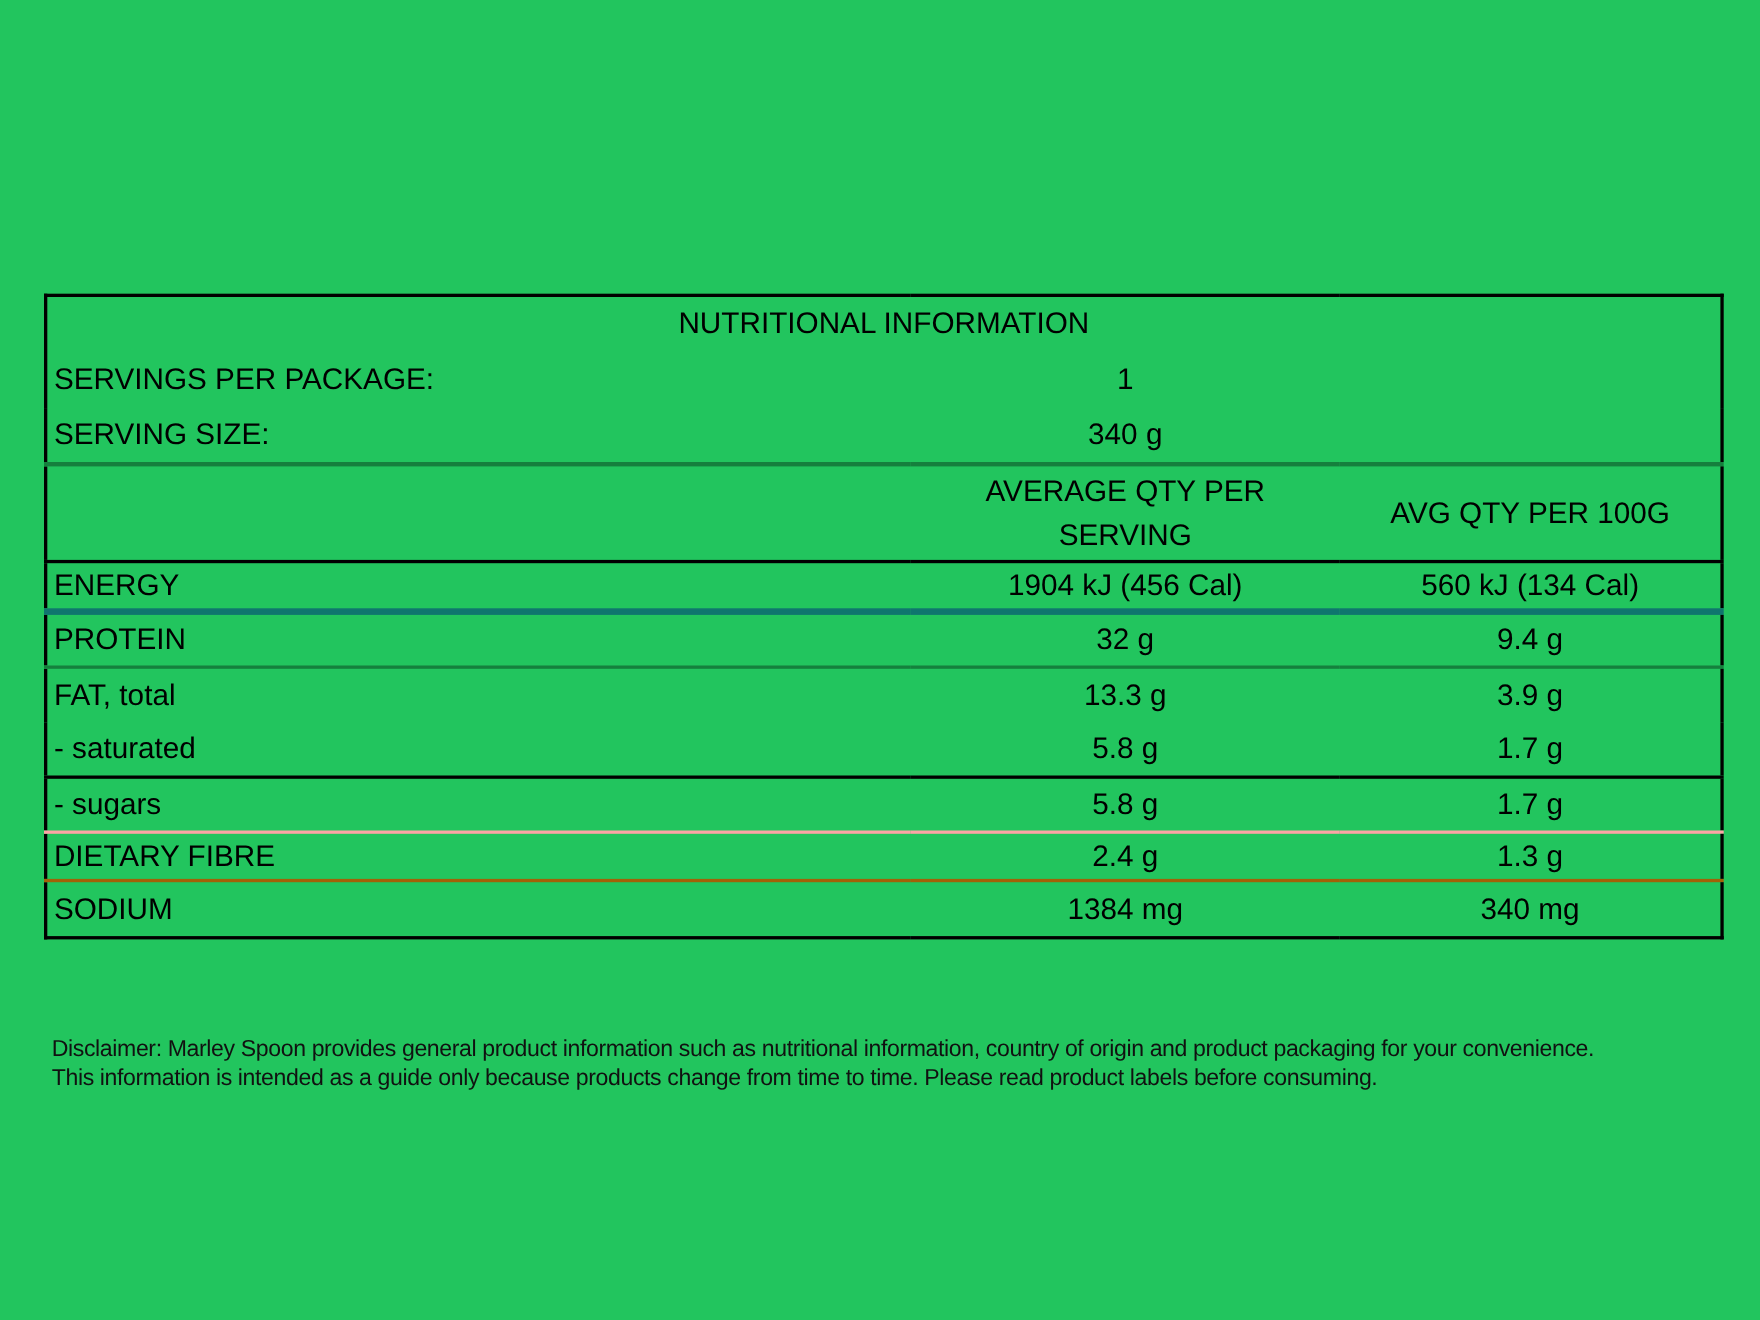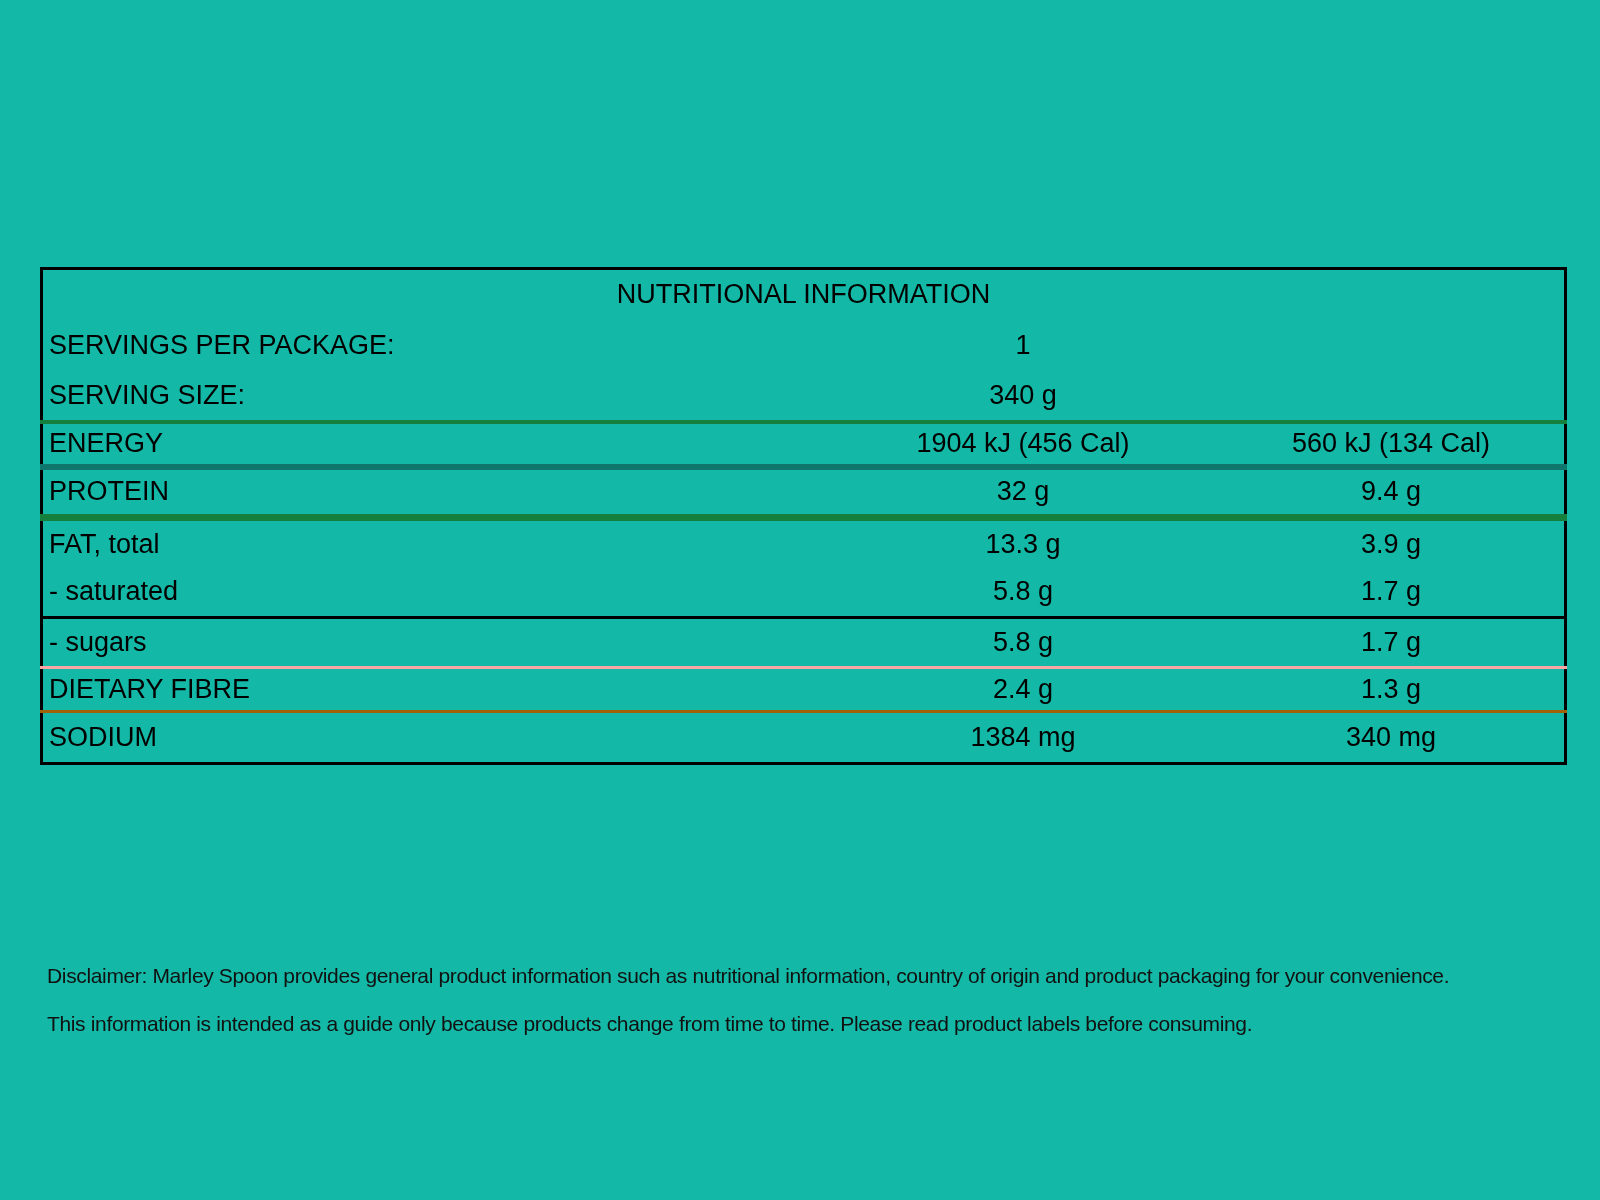--- a/index.html
+++ b/index.html
@@ -4,21 +4,21 @@
 <style>
   * { margin: 0; padding: 0; box-sizing: border-box; }
   html, body { background: #ffffff; }
   body {
     width: 1600px; height: 1200px;
     position: relative;
     font-family: "Liberation Sans", sans-serif;
     color: #000;
     overflow: hidden;
   }
-  .canvas { position: absolute; inset: 0; background: #14b8a6; }
+  .canvas { position: absolute; inset: 0; background: #22c55e; }
 
   table.nutri {
     position: absolute;
     left: 40px; top: 267px;
     width: 1527px;
     border-collapse: collapse;
     table-layout: fixed;
     border: 3px solid #000;
     font-size: 27px;
     color: #000;
@@ -30,21 +30,21 @@
     white-space: nowrap;
   }
   .c { text-align: center; }
   .l { text-align: left; }
 
   tr.r-title td    { height: 51px; text-align: center; }
   tr.r-info td     { height: 51px; }
   tr.r-size td     { height: 51px; border-bottom: 4px solid #15803d; }
   tr.r-head td     { height: 89px; border-bottom: 3px solid #000; }
   tr.r-energy td   { height: 45px; border-bottom: 6px solid #0f766e; }
-  tr.r-protein td  { height: 51px; border-bottom: 7px solid #15803d; }
+  tr.r-protein td  { height: 51px; border-bottom: 3px solid #15803d; }
   tr.r-fat td      { height: 50px; }
   tr.r-sat td      { height: 50px; border-bottom: 3px solid #000; }
   tr.r-carb td     { height: 50px; }
   tr.r-sugars td   { height: 50px; border-bottom: 3px solid #fca5a5; }
   tr.r-fibre td    { height: 44px; border-bottom: 3px solid #a16207; }
   tr.r-sodium td   { height: 52px; }
 
   .indent { padding-left: 42px; }
 
   .hdr-wrap {
@@ -58,21 +58,21 @@
 
   .disclaimer {
     position: absolute;
     left: 47px; top: 941px;
     width: 1510px;
     font-size: 21px;
     line-height: 26px;
     letter-spacing: -0.35px;
     color: #111;
   }
-  .disclaimer div { white-space: nowrap; margin-top: 22px; }
+  .disclaimer div { white-space: nowrap; }
 </style>
 </head>
 <body>
 
 <div class="canvas">
 
   <table class="nutri">
     <colgroup>
       <col style="width:51.6%">
       <col style="width:25.6%">
@@ -89,20 +89,27 @@
       <td class="c">1</td>
       <td></td>
     </tr>
 
     <tr class="r-size">
       <td class="l">SERVING SIZE:</td>
       <td class="c">340 g</td>
       <td></td>
     </tr>
 
+    <tr class="r-head">
+      <td></td>
+      <td class="c">
+        <span class="hdr-wrap">AVERAGE QTY PER SERVING</span>
+      </td>
+      <td class="c">AVG QTY PER 100G</td>
+    </tr>
 
     <tr class="r-energy">
       <td class="l">ENERGY</td>
       <td class="c">1904 kJ (456 Cal)</td>
       <td class="c">560 kJ (134 Cal)</td>
     </tr>
 
     <tr class="r-protein">
       <td class="l">PROTEIN</td>
       <td class="c">32 g</td>

